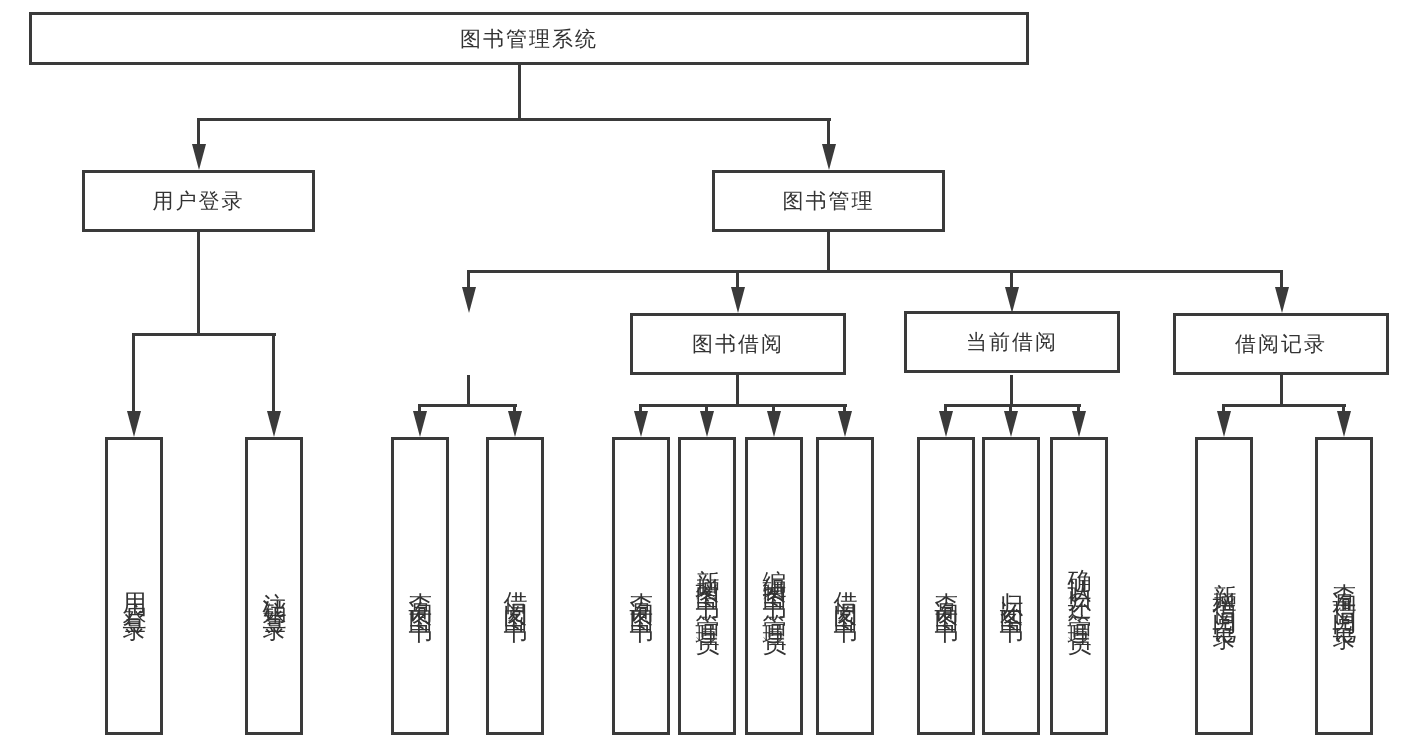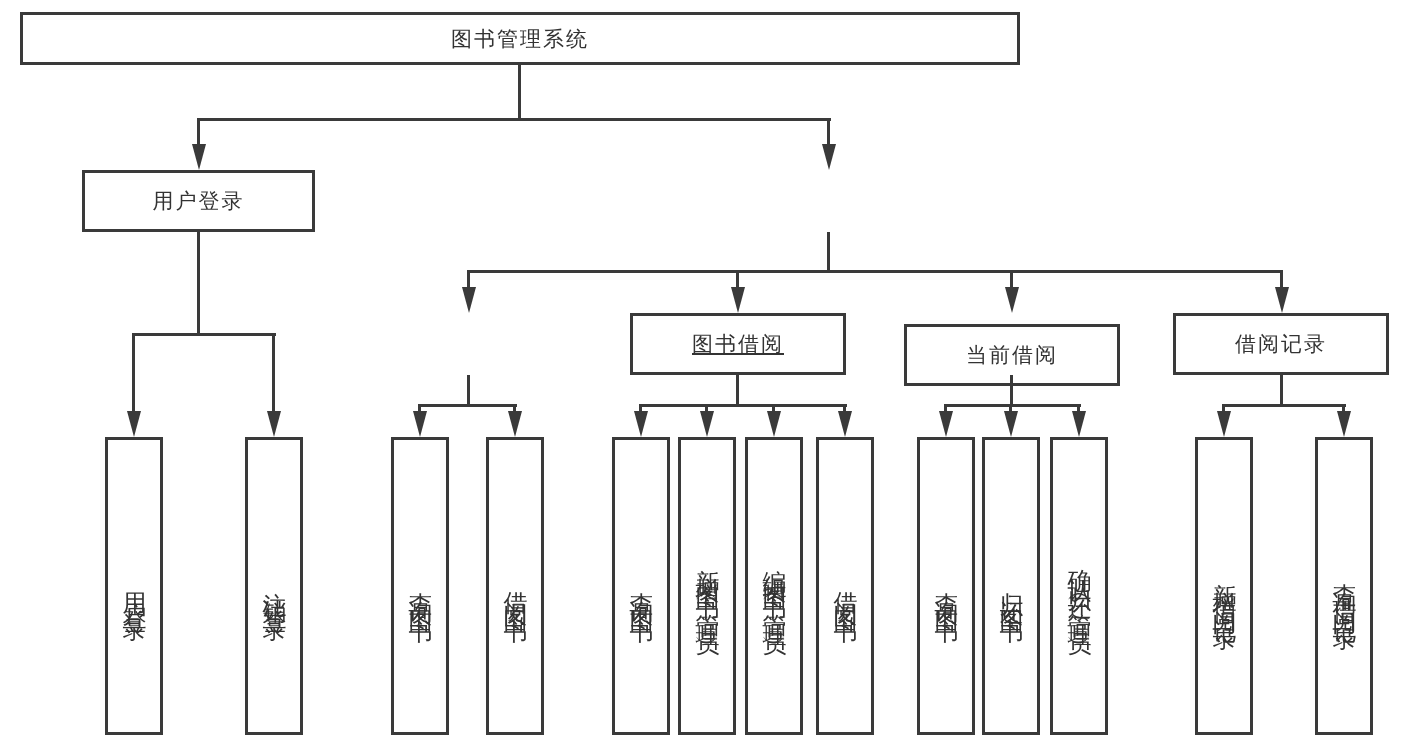--- a/index.html
+++ b/index.html
@@ -35,35 +35,38 @@
     position:absolute; right:6px; bottom:3px;
     font-size:23px; letter-spacing:1px;
     color:var(--watermark); z-index:5; white-space:nowrap;
   }
 </style>
 </head>
 <body>
 
 <div class="stage">
 
-  <div class="box box-h" style="left:20px;top:12px;width:1000px;height:53px;">
+  <div class="box box-h" style="left:29px;top:12px;width:1000px;height:53px;">
     <span>图书管理系统</span>
   </div>
 
   <div class="box box-h" style="left:82px;top:170px;width:233px;height:62px;">
     <span>用户登录</span>
   </div>
 
+  <div class="box box-h" style="left:712px;top:170px;width:233px;height:62px;">
+    <span>图书管理</span>
+  </div>
 
 
-  <div class="box box-h" style="left:630px;top:313px;width:216px;height:62px;text-decoration:underline;">
+  <div class="box box-h" style="left:630px;top:313px;width:216px;height:62px;">
     <span>图书借阅</span>
   </div>
 
-  <div class="box box-h" style="left:904px;top:324px;width:216px;height:62px;">
+  <div class="box box-h" style="left:904px;top:311px;width:216px;height:62px;">
     <span>当前借阅</span>
   </div>
 
   <div class="box box-h" style="left:1173px;top:313px;width:216px;height:62px;">
     <span>借阅记录</span>
   </div>
 
   <div class="box box-v" style="left:105px;top:437px;width:58px;height:298px;">
     <span>用户登录</span>
   </div>

